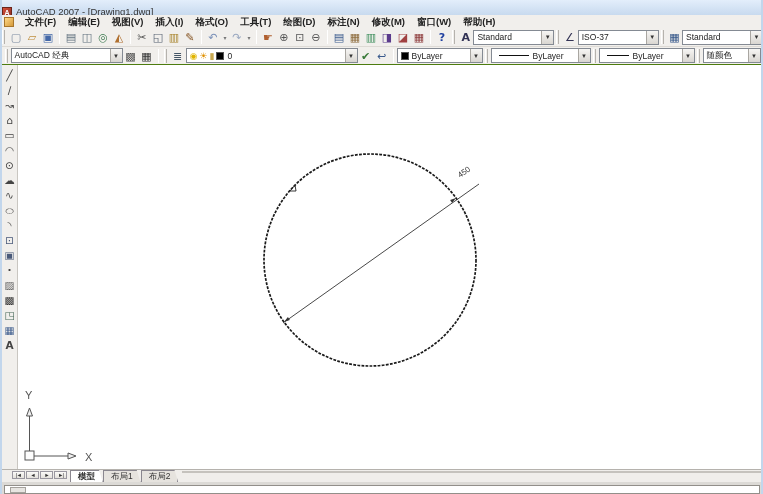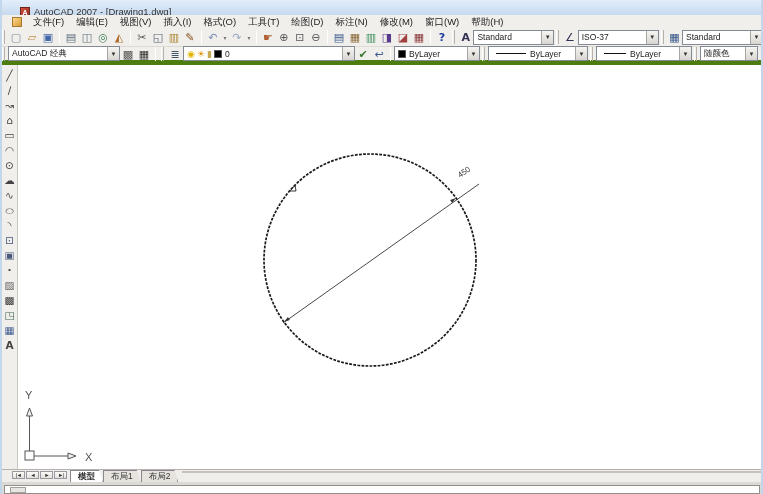--- a/index.html
+++ b/index.html
@@ -3,33 +3,33 @@
 <meta charset="utf-8">
 <style>
   html,body{margin:0;padding:0;background:#888;}
   *{box-sizing:border-box;}
   #win{position:relative;width:763px;height:494px;background:#f1efec;overflow:hidden;
        font-family:"Liberation Sans","DejaVu Sans",sans-serif;font-size:9.5px;color:#222;}
   .frame{position:absolute;top:0;bottom:0;width:2px;background:#c2d6ec;z-index:50;}
   
   #titlebar{position:absolute;left:0;top:0;width:763px;height:24px;
     background:linear-gradient(#e3eefb,#b9cfe8);border-bottom:1px solid #9ab1ca;
-    display:flex;align-items:center;padding-left:20px;color:#333;}
+    display:flex;align-items:center;padding-left:2px;color:#333;}
   #app-icon{width:10px;height:10px;background:linear-gradient(135deg,#d94f3a,#8c2f22);
     border:1px solid #6b251b;margin-right:4px;color:#fff;font-size:7px;line-height:9px;text-align:center;font-weight:bold;}
   
   #menubar{position:absolute;left:0;top:15px;width:763px;height:13px;background:#f1efec;
-    display:flex;align-items:center;padding-left:10px;}
+    display:flex;align-items:center;padding-left:2px;font-weight:bold;}
   #dwg-icon{width:10px;height:10px;background:linear-gradient(135deg,#ffd98a,#d59a3a);
     border:1px solid #a8762c;margin:0 5px 0 2px;}
   .mi{padding:0 6px;height:13px;line-height:13px;}
   
   .tbrow{position:absolute;left:0;width:763px;background:#f1efec;display:flex;align-items:center;}
   #tbrow1{top:28px;height:19px;border-bottom:1px solid #dddad5;}
-  #tbrow2{top:47px;height:18px;border-bottom:5px solid #4d7c0f;}
+  #tbrow2{top:47px;height:18px;border-bottom:1px solid #4d7c0f;justify-content:center;}
   .handle{width:3px;height:14px;border-left:1px solid #fff;border-right:1px solid #b5b2ad;margin:0 3px 0 2px;}
   .sep{width:1px;height:14px;background:#c4c1bc;border-right:1px solid #fff;margin:0 3px;}
   .icons{display:flex;align-items:center;}
   .tbtn{width:16px;height:16px;line-height:15px;text-align:center;font-size:11px;
     font-family:"DejaVu Sans",sans-serif;color:#555;border:1px solid transparent;}
   .tbtn.tiny{width:8px;font-size:6px;}
   .tbtn.bold{font-weight:bold;}
   .tbtn.squish{transform:scaleY(.68);}
   .combo{display:inline-flex;align-items:center;height:15px;background:#fff;
     border:1px solid #848a93;font-size:8.5px;color:#222;padding-left:3px;}

